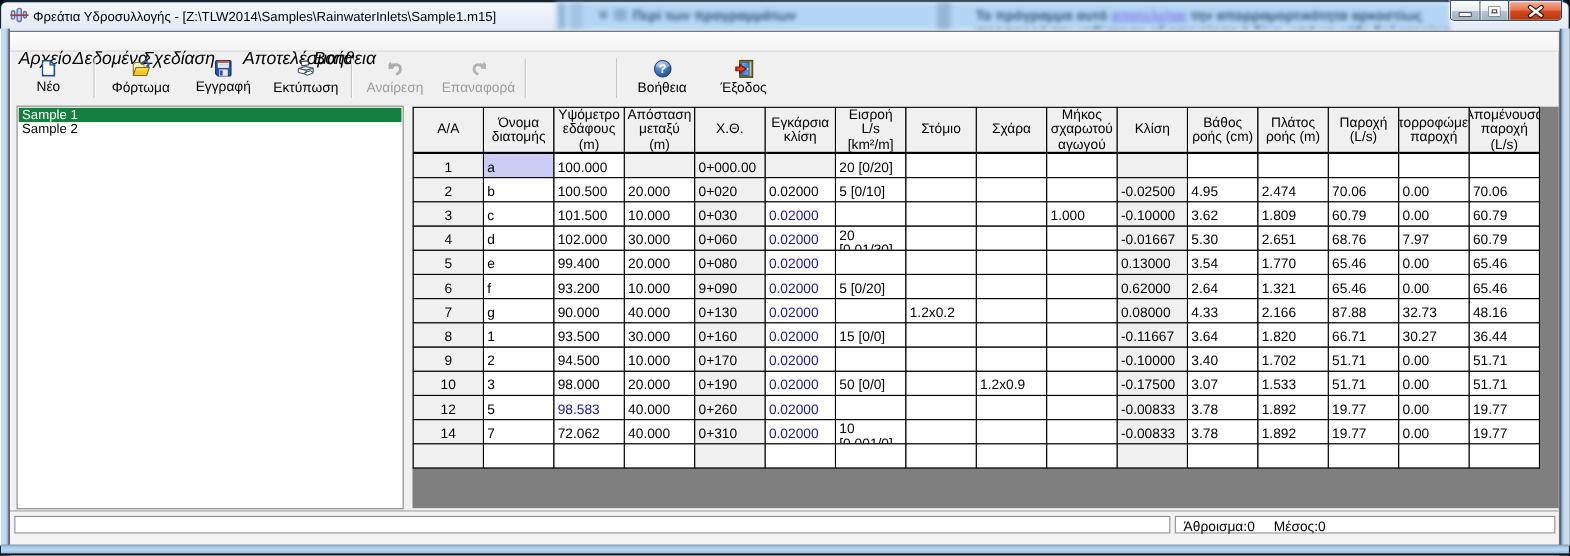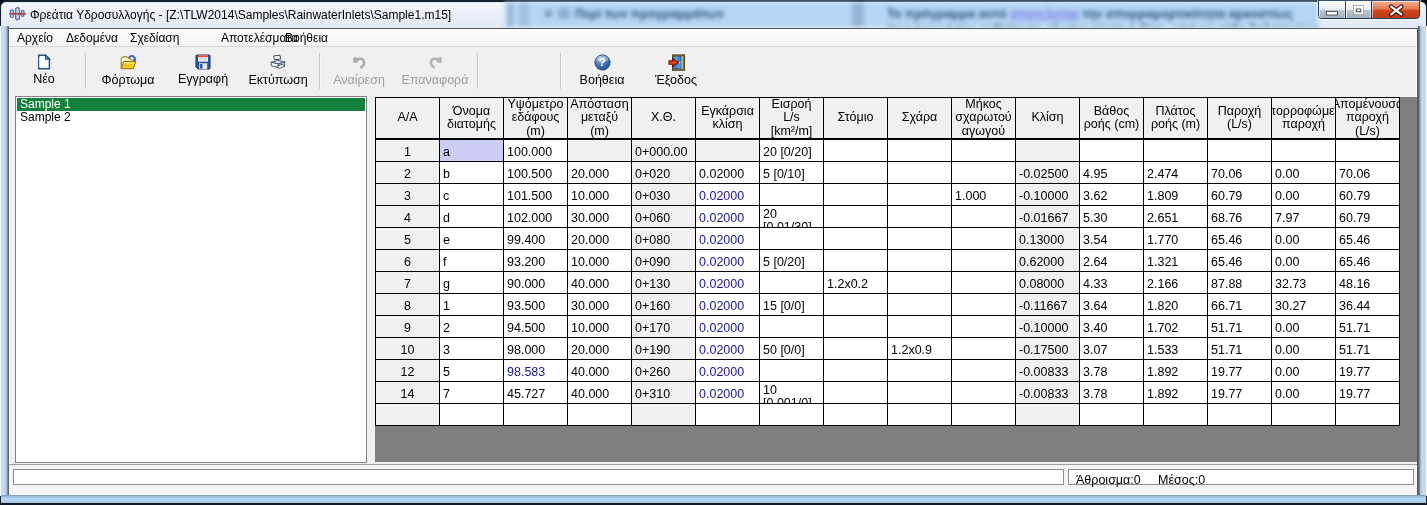--- a/index.html
+++ b/index.html
@@ -7,21 +7,21 @@
 #glass{position:absolute;left:1px;top:2px;width:1425px;height:503px;border-radius:5px 5px 0 0;overflow:hidden;
  background:linear-gradient(180deg,#e2eaf6 0%,#d2deef 50%,#c9d8ec 100%);}
 #glass .hi{position:absolute;left:1px;top:1px;right:1px;height:25px;border-radius:4px 4px 0 0;
  background:linear-gradient(180deg,rgba(255,255,255,0.6),rgba(255,255,255,0.05));}
 #botedge{position:absolute;left:0;top:503px;width:1427px;height:2px;background:#0e1b26;}
 #botglass{position:absolute;left:1px;top:495px;width:1425px;height:8px;background:linear-gradient(180deg,#7f99b2,#aacbe9 30%,#b9d8f2 60%,#9dc0e0);}
 .bleed{position:absolute;overflow:hidden;filter:blur(1.9px);}
 #client{position:absolute;left:8px;top:28px;width:1410px;height:468px;background:#f0f0f0;
  border:1px solid #4e5a66;box-shadow:inset 1px 0 0 #fdfdfd,inset -1px 0 0 #fdfdfd;}
 #menubar{position:absolute;left:0;top:0;width:1408px;height:18px;background:linear-gradient(180deg,#fcfcfc,#f4f4f4);border-bottom:1px solid #d8d8d8;}
-.mi{position:absolute;top:0;font-size:12px;color:#000;line-height:18px;}
+.mi{position:absolute;top:16px;font-size:16px;color:#000;line-height:18px;font-style:italic;}
 .tbtn{position:absolute;top:24px;width:100px;height:36px;text-align:center;font-size:12.5px;color:#000;}
 .tbtn .ic{display:block;margin:1px auto 2px;}
 .tbtn span{display:block;line-height:14px;}
 .tbtn.dis{color:#9d9d9d;}
 .tsep{position:absolute;top:24px;width:1px;height:36px;background:#c6c6c6;box-shadow:1px 0 0 #fafafa;}
 #listbox{position:absolute;left:6px;top:67px;width:352px;height:367px;background:#fff;border:1px solid #828282;}
 #listbox .sel{position:absolute;left:1px;top:1px;right:1px;height:13px;background:#15803d;color:#fff;font-size:12px;line-height:13px;padding-left:3px;}
 #listbox .it2{position:absolute;left:1px;top:14px;right:1px;height:13px;color:#000;font-size:12px;line-height:13px;padding-left:3px;}
 #gridwrap{position:absolute;left:366px;top:68px;width:1042px;height:365px;background:#7f7f7f;}
 #gridclip{position:absolute;left:0;top:0;width:1026px;height:352.5px;overflow:hidden;}
@@ -318,21 +318,21 @@
               <td>1.770</td>
               <td>65.46</td>
               <td>0.00</td>
               <td>65.46</td>
             </tr>
 <tr>
               <td class="c g">6</td>
               <td>f</td>
               <td>93.200</td>
               <td>10.000</td>
-              <td class="g">0+090</td>
+              <td class="g">9+090</td>
               <td class="bl">0.02000</td>
               <td>5 [0/20]</td>
               <td></td>
               <td></td>
               <td></td>
               <td class="g">0.62000</td>
               <td>2.64</td>
               <td>1.321</td>
               <td>65.46</td>
               <td>0.00</td>
@@ -424,21 +424,21 @@
               <td class="g">-0.00833</td>
               <td>3.78</td>
               <td>1.892</td>
               <td>19.77</td>
               <td>0.00</td>
               <td>19.77</td>
             </tr>
 <tr>
               <td class="c g">14</td>
               <td>7</td>
-              <td>45.727</td>
+              <td>72.062</td>
               <td>40.000</td>
               <td class="g">0+310</td>
               <td class="bl">0.02000</td>
               <td class="t2">
                 <div class="two">10<br>[0.001/0]</div>
               </td>
               <td></td>
               <td></td>
               <td></td>
               <td class="g">-0.00833</td>

